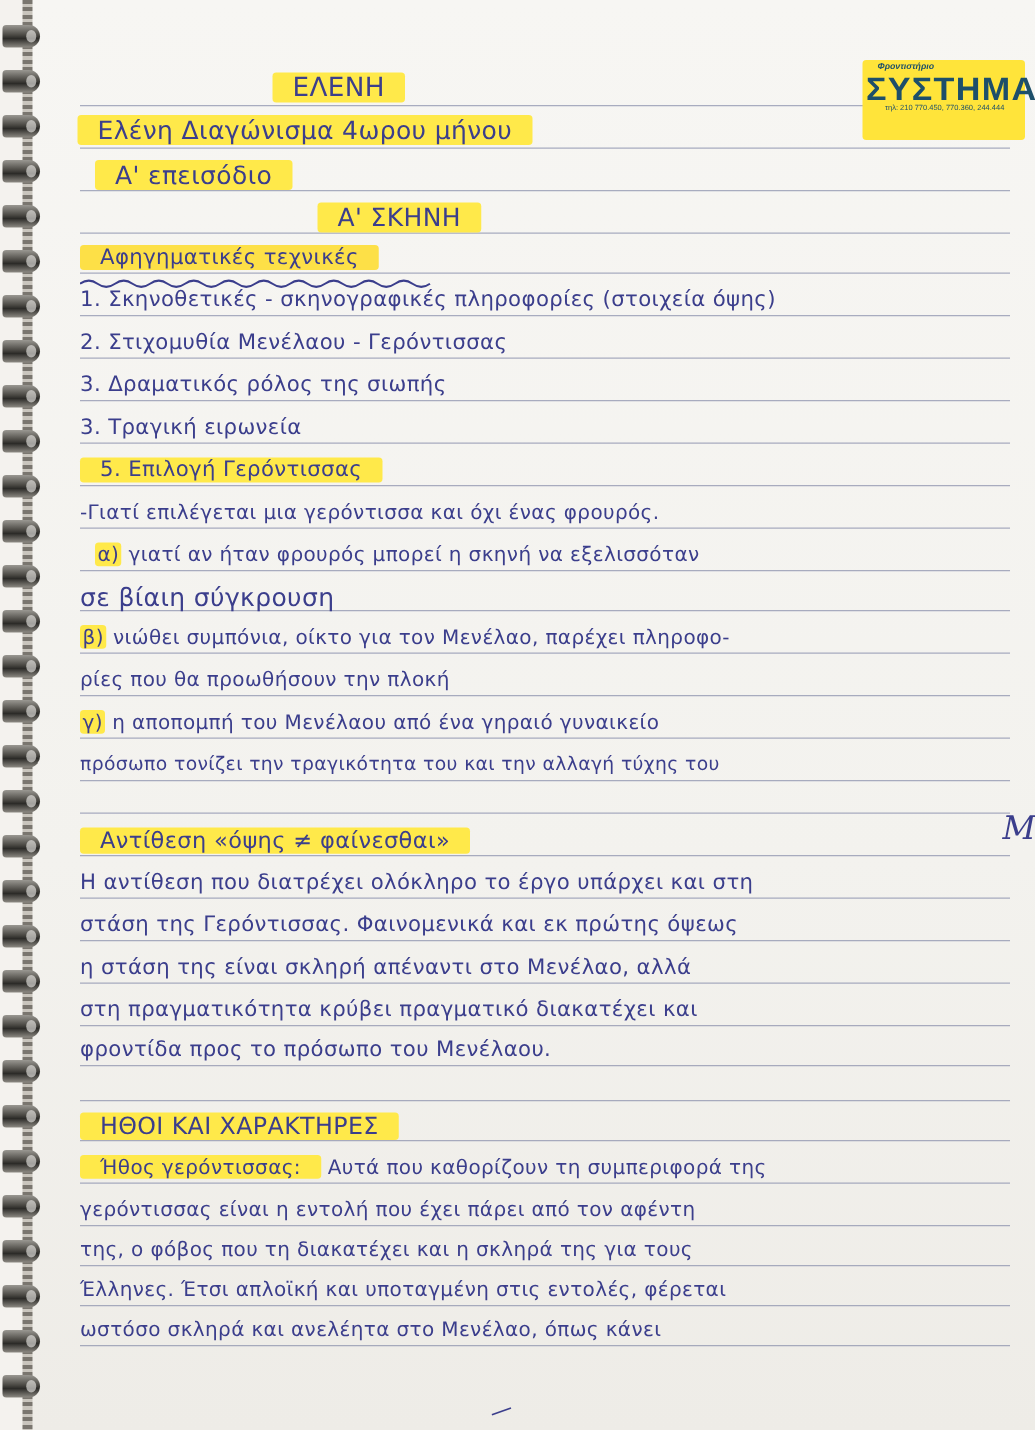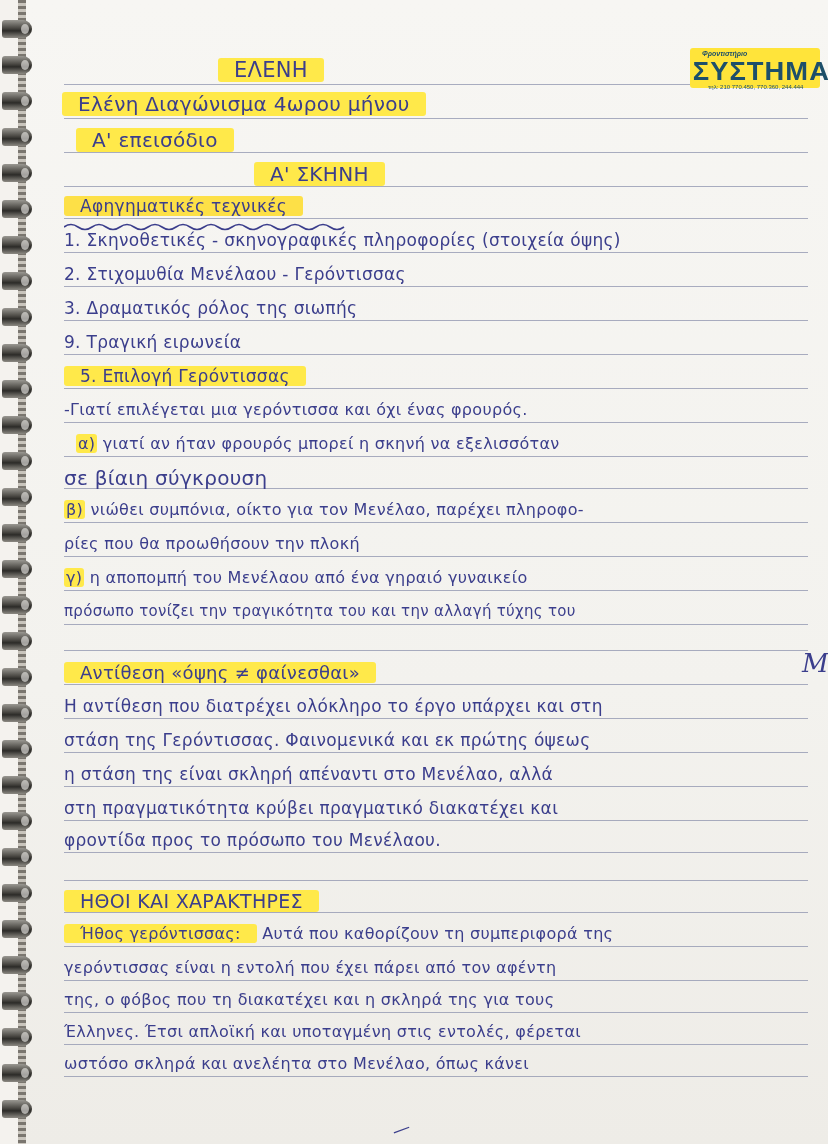--- a/index.html
+++ b/index.html
@@ -31,21 +31,21 @@
     background: #8e93ad; opacity: .75;
   }
   .line {
     position: absolute; left: 64px; white-space: nowrap;
     font-family: "DejaVu Sans", sans-serif;
     color: #3b3e8c; font-size: 17px; letter-spacing: 0.3px;
     transform-origin: left bottom;
   }
   .hl { background: #ffe94a; padding: 0 16px; border-radius: 3px; }
   .logo {
-    position: absolute; left: 690px; top: 48px; width: 130px; height: 40px;
+    position: absolute; left: 690px; top: 48px; width: 130px; height: 64px;
     background: #ffe43a; border-radius: 3px;
     font-family: "Liberation Sans", sans-serif;
   }
   .logo-sub { position: absolute; left: 12px; top: 2px; font-size: 7px; color: #1d4f6a; font-style: italic; font-weight: bold; }
   .logo-main { position: absolute; left: 6px; top: 8px; font-size: 26px; font-weight: 900; color: #1d4f6a; letter-spacing: 1px; transform: scaleX(1.05); }
   .logo-tel { position: absolute; left: 18px; top: 36px; font-size: 6px; color: #1d4f6a; }
   .squiggle { position: absolute; left: 64px; top: 222px; width: 290px; height: 10px; }
   .initials { position: absolute; left: 802px; top: 648px; font-size: 26px; color: #3b3e8c; font-family: "DejaVu Serif", serif; font-style: italic; }
   .tick { position: absolute; left: 392px; top: 1118px; font-size: 18px; color: #3b3e8c; transform: rotate(-20deg); }
 </style>
@@ -141,21 +141,21 @@
 
 <div class="line" style="left:64px; top:196px; font-size:17px;">
   <span class="hl" style="background:#fde047;">Αφηγηματικές τεχνικές</span>
 </div>
 <svg class="squiggle" viewBox="0 0 290 10">
   <path d="M0 5 Q 7 0 14 5 T 28 5 T 42 5 T 56 5 T 70 5 T 84 5 T 98 5 T 112 5 T 126 5 T 140 5 T 154 5 T 168 5 T 182 5 T 196 5 T 210 5 T 224 5 T 238 5 T 252 5 T 266 5 T 280 5" fill="none" stroke="#3b3e8c" stroke-width="1.6"></path>
 </svg>
 <div class="line" style="top:230px;">1. Σκηνοθετικές - σκηνογραφικές πληροφορίες (στοιχεία όψης)</div>
 <div class="line" style="top:264px;">2. Στιχομυθία Μενέλαου - Γερόντισσας</div>
 <div class="line" style="top:298px;">3. Δραματικός ρόλος της σιωπής</div>
-<div class="line" style="top:332px;">9. Τραγική ειρωνεία</div>
+<div class="line" style="top:332px;">3. Τραγική ειρωνεία</div>
 <div class="line" style="top:366px;">
   <span class="hl">5. Επιλογή Γερόντισσας</span>
 </div>
 
 <div class="line" style="top:400px; font-size:16px;">-Γιατί επιλέγεται μια γερόντισσα και όχι ένας φρουρός.</div>
 <div class="line" style="left:76px; top:434px; font-size:16px;">
   <span class="hl" style="padding:0 2px;">α)</span>
   <span>γιατί αν ήταν φρουρός μπορεί η σκηνή να εξελισσόταν</span>
 </div>
 <div class="line" style="top:466px; font-size:20px;">σε βίαιη σύγκρουση</div>

